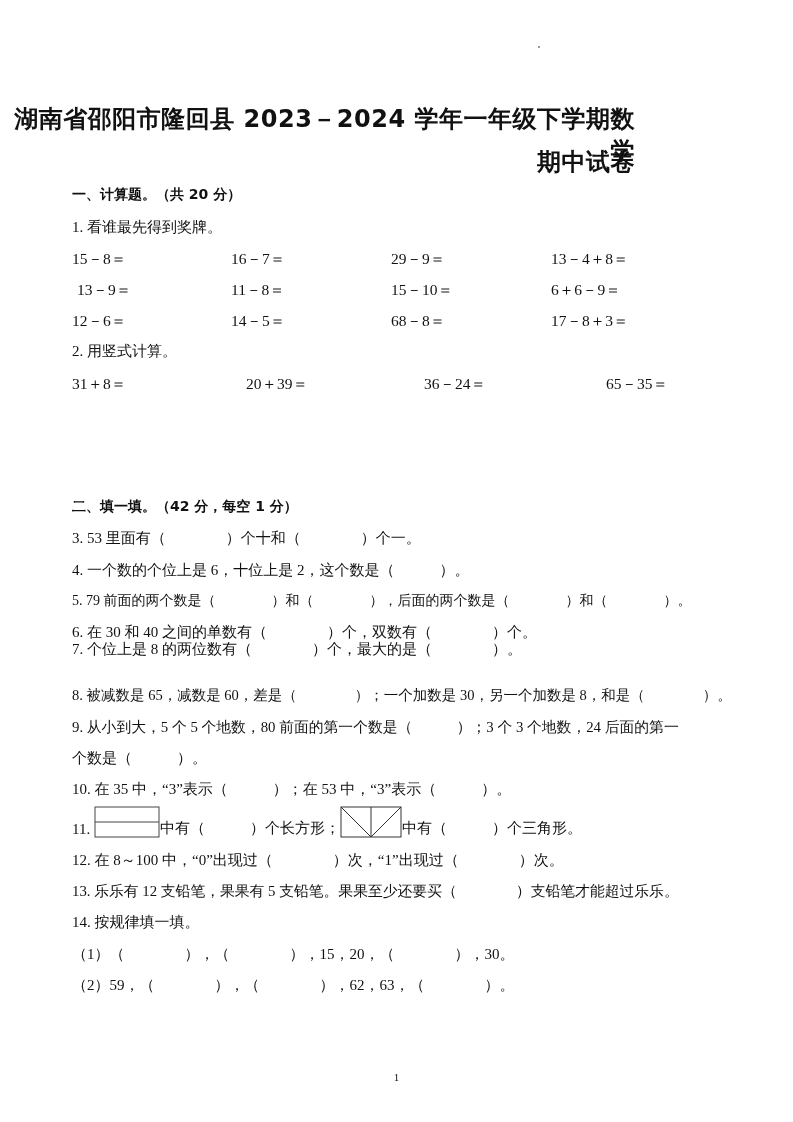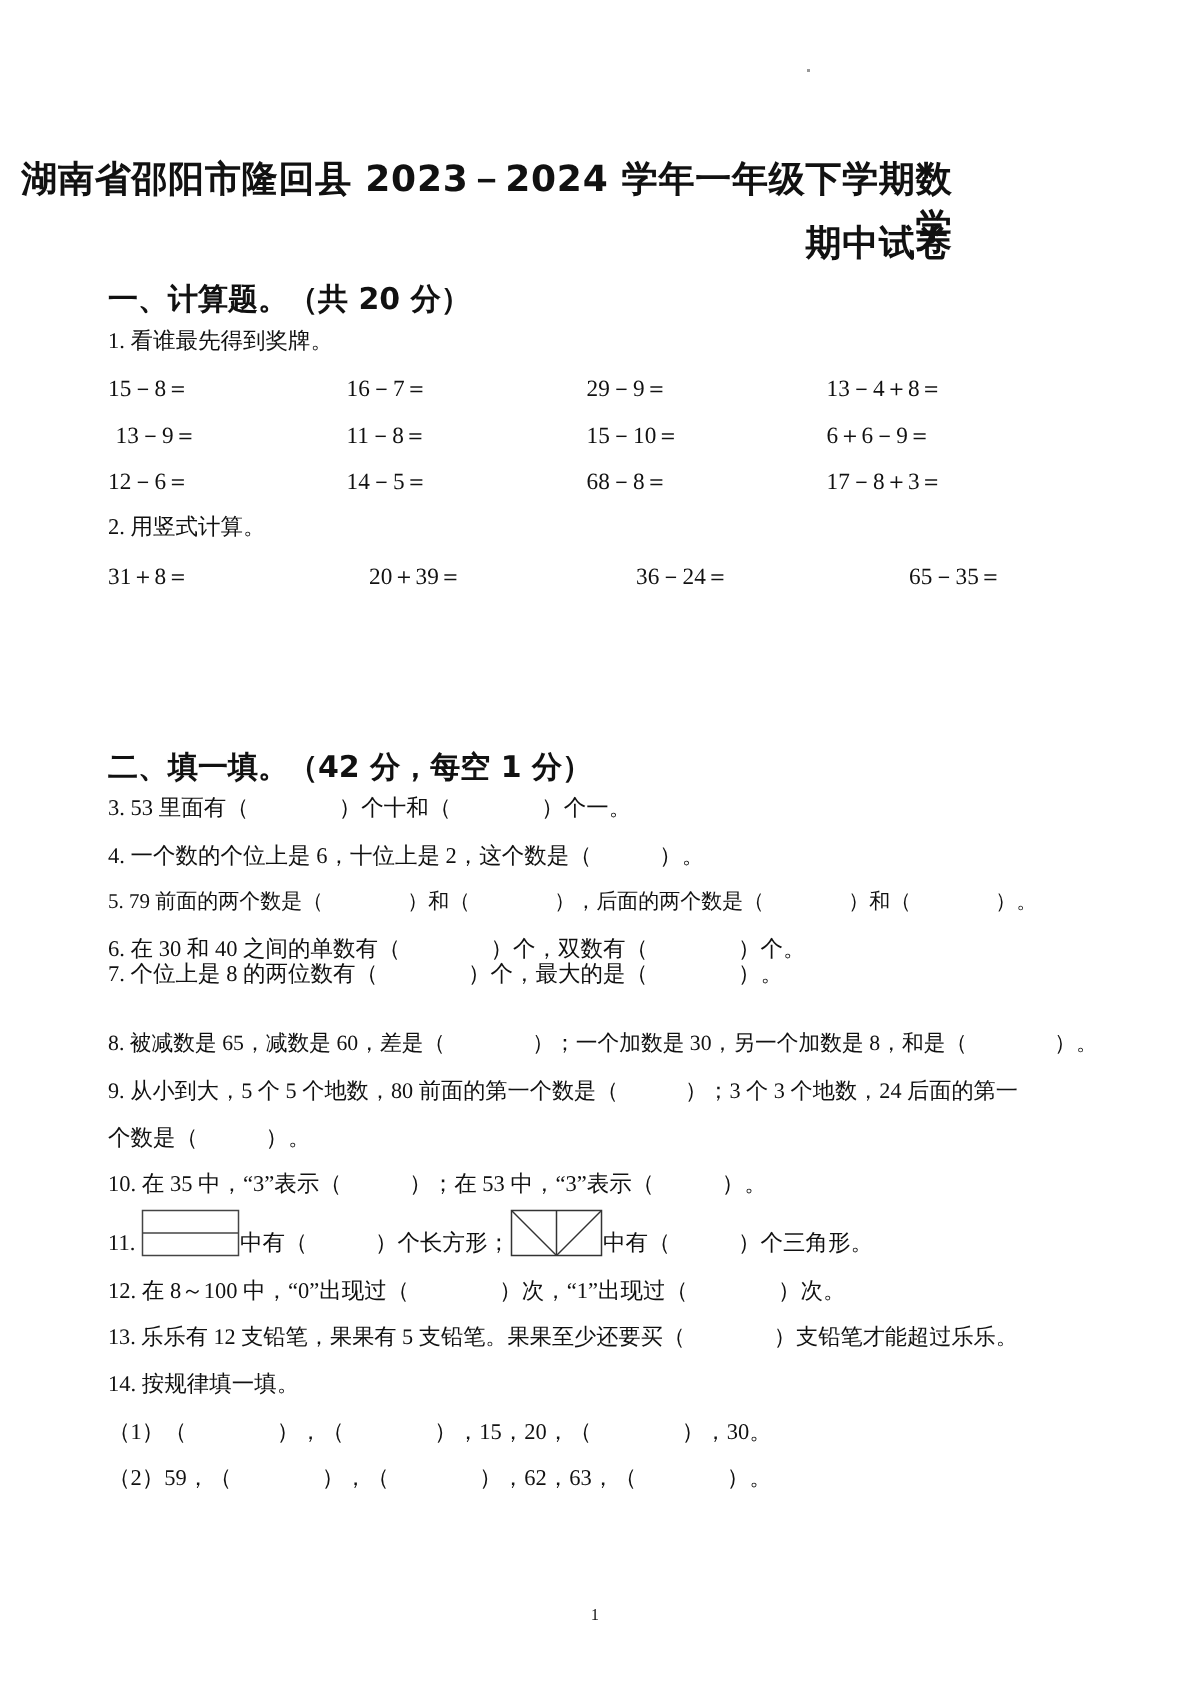--- a/index.html
+++ b/index.html
@@ -3,21 +3,21 @@
 <meta charset="utf-8">
 <style>
   html, body { margin:0; padding:0; background:#fff; }
   body { width:793px; height:1122px; position:relative; overflow:hidden;
          font-family:"Liberation Serif","DejaVu Serif",serif; color:#111; }
   .title { position:absolute; left:0; width:635px; text-align:right; font-weight:bold;
            font-size:24px; font-family:"DejaVu Sans","Liberation Sans",sans-serif; letter-spacing:0.5px; }
   .t1 { top:103px; }
   .t2 { top:146px; }
   .line { position:absolute; left:72px; font-size:15px; white-space:nowrap; }
-  .sec { font-weight:bold; font-family:"DejaVu Sans","Liberation Sans",sans-serif; font-size:20px;text-align:center; }
+  .sec { font-weight:bold; font-family:"DejaVu Sans","Liberation Sans",sans-serif; font-size:14px;text-align:center; }
   .cell { position:absolute; font-size:15.5px; white-space:nowrap; }
   .dot { position:absolute; left:538px; top:46px; width:2px; height:2px; background:#999; }
   .page-num { position:absolute; top:1071px; left:0; width:793px; text-align:center; font-size:11px; }
   .fig { display:inline-block; vertical-align:bottom; }
 </style>
 </head>
 <body>
 
 <div class="dot"></div>
 

